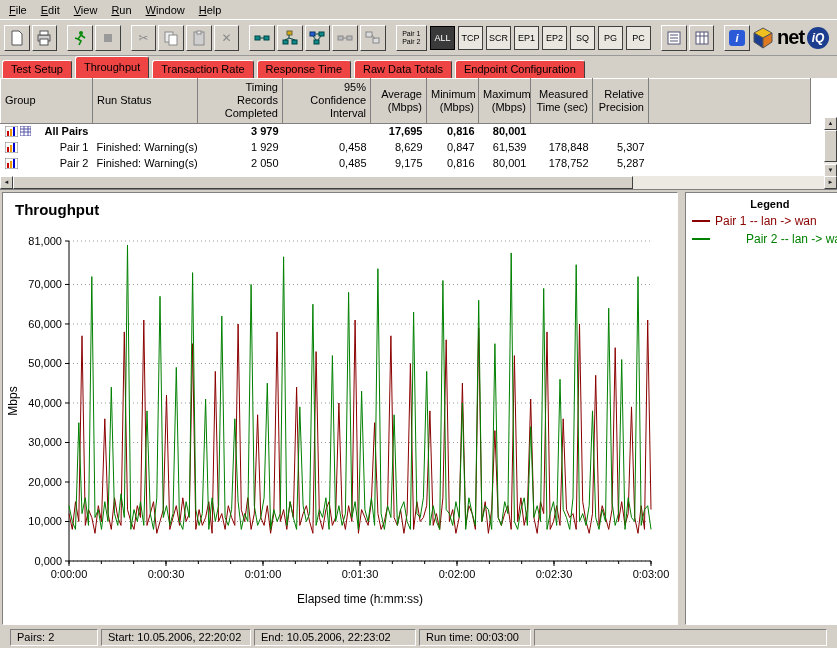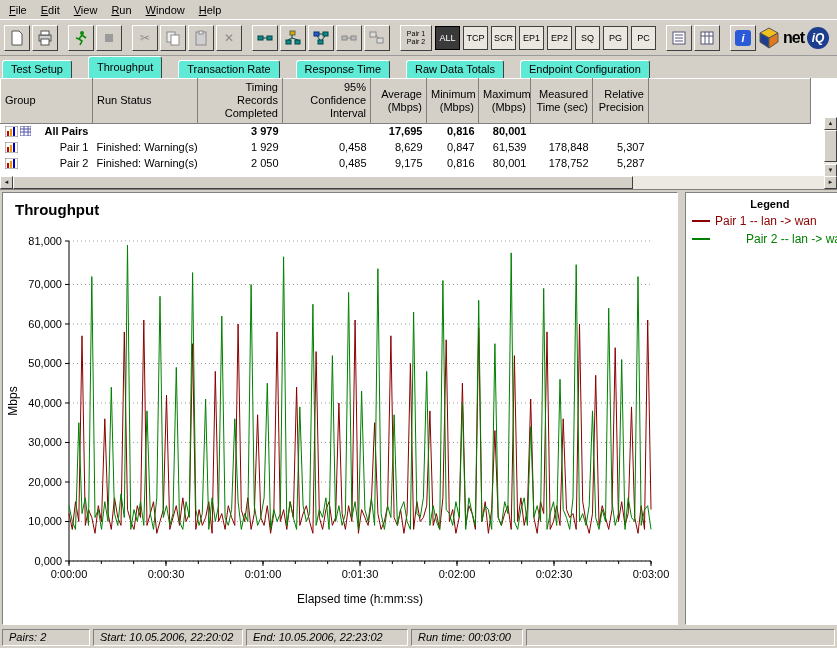--- a/index.html
+++ b/index.html
@@ -21,27 +21,27 @@
   .tb span.gl { font-size:12px; line-height:1; }
   .tb.disabled span.gl { color:#8a8a8a; }
   .tb-sep { width:6px; height:26px; flex:0 0 auto; }
   .tg { min-width:25px; height:24px; background:#e9e7e0; border:1px solid #404040; font-size:9px;
     font-family:inherit; padding:0 2px; margin-left:1px; }
   .tg.pressed { background:#3a3a3a; color:#fff; border-color:#000; }
   .pairsbtn { width:32px; height:26px; background:#d4d0c8; border:1px solid; border-color:#fff #404040 #404040 #fff;
     display:flex; flex-direction:column; align-items:center; justify-content:center; font-family:inherit; padding:0; }
   .pairsbtn span { font-size:7px; line-height:8px; white-space:nowrap; }
   .logo { margin-left:auto; display:flex; align-items:center; gap:3px; padding-right:4px; }
-  .logo .net { font-weight:bold; font-size:16px; letter-spacing:-1px; }
+  .logo .net { font-weight:bold; font-size:20px; letter-spacing:-1px; }
   .logo .iq { font-weight:bold; font-style:italic; font-size:12px; color:#fff; background:#1d3e8f;
     border-radius:50%; width:22px; height:22px; display:flex; align-items:center; justify-content:center; }
   
   .tabbar { height:22px; flex:0 0 auto; display:flex; align-items:flex-end; padding-left:2px; }
-  .tab { background:#5eead4; border:1px solid; border-color:#fff #404040 #d4d0c8 #fff; border-bottom:none;
-    border-radius:3px 3px 0 0; padding:2px 8px 1px; height:18px; margin-right:16px; white-space:nowrap; cursor:default; }
+  .tab { background:#ef4444; border:1px solid; border-color:#fff #404040 #d4d0c8 #fff; border-bottom:none;
+    border-radius:3px 3px 0 0; padding:2px 8px 1px; height:18px; margin-right:3px; white-space:nowrap; cursor:default; }
   .tab.active { height:22px; padding-top:4px; font-weight:normal; z-index:2; border-color:#fff #404040 transparent #fff; }
   
   .results-area { height:112px; flex:0 0 auto; background:#fff; position:relative; border-bottom:1px solid #808080; }
   table.results { border-collapse:collapse; table-layout:fixed; width:811px; font-size:11px; }
   th { background:#d4d0c8; border:1px solid; border-color:#fff #808080 #808080 #fff; font-weight:normal;
     padding:2px 4px; height:38px; vertical-align:middle; white-space:pre-line; line-height:1.2; }
   th.num { text-align:right; } th.al { text-align:left; }
   td { padding:0 4px; height:16px; white-space:nowrap; overflow:hidden; }
   td.num { text-align:right; } td.al { text-align:center; }
   tr.boldrow { font-weight:bold; }
@@ -63,21 +63,21 @@
   #chart-svg { position:absolute; left:0; top:34px; width:674px; height:398px; }
   #chart-svg text { font-family:"Liberation Sans", sans-serif; }
   .splitter { width:7px; flex:0 0 auto; }
   .legend-panel { flex:1; background:#fff; border:1px solid; border-color:#808080 #fff #fff #808080; }
   .legend-title { text-align:center; font-weight:bold; font-size:11px; padding-top:5px; }
   .legend-item { display:flex; align-items:center; gap:5px; padding:4px 6px 0; font-size:12px; white-space:nowrap; }
   .legend-swatch { width:18px; height:2px; flex:0 0 auto; }
   .legend-vscroll { width:13px; flex:0 0 auto; display:flex; flex-direction:column; }
   .legend-vscroll .sb-thumb { left:0; right:0; top:0; height:120px; }
   
-  .statusbar { height:21px; flex:0 0 auto; display:flex; gap:3px; padding:2px 2px; align-items:stretch;font-style:italic; }
+  .statusbar { height:21px; flex:0 0 auto; display:flex; gap:3px; padding:2px 10px; align-items:stretch; }
   .seg { border:1px solid; border-color:#808080 #fff #fff #808080; padding:1px 6px; white-space:nowrap; overflow:hidden; }
 </style>
 </head>
 <body>
 
 <div class="window">
 
   <div class="menubar">
     <span class="menu-item">File</span>
     <span class="menu-item">Edit</span>

